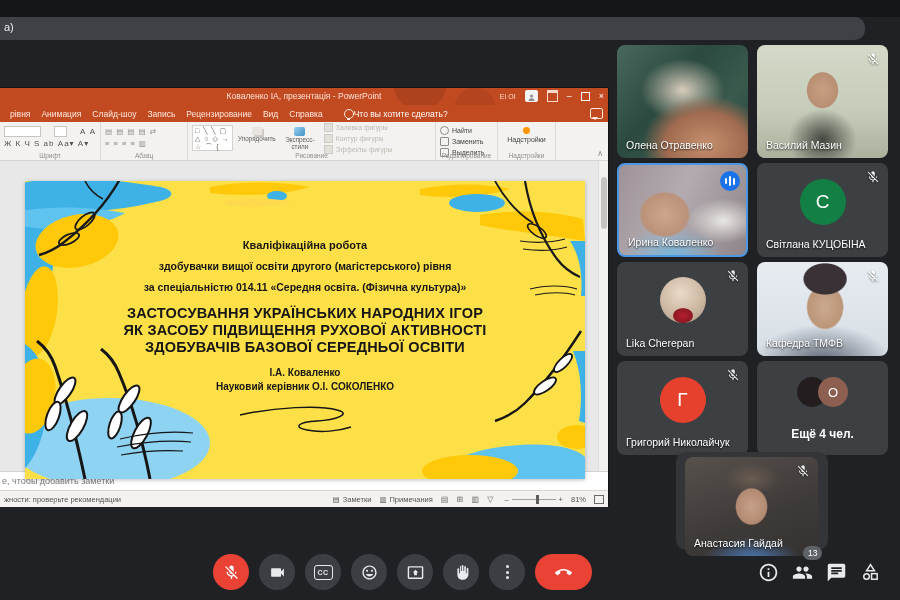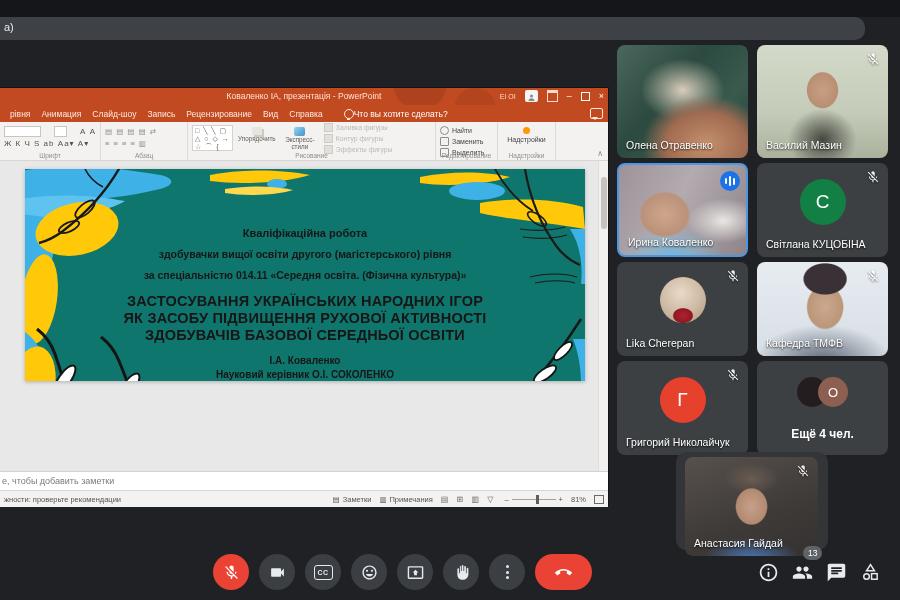--- a/index.html
+++ b/index.html
@@ -50,21 +50,21 @@
   .ed-ic{width:7px;height:7px;border:1px solid #8f8b87;border-radius:50%;}
   .ed-ic.sq{border-radius:1px;}
   .addin-btn{display:flex;flex-direction:column;align-items:center;gap:2px;padding:2px 6px;}
   .addin-dot{width:7px;height:7px;border-radius:50%;background:#ff9800;}
   .addin-txt{font-size:7px;color:#444;}
   .collapse-caret{position:absolute;right:5px;bottom:2px;font-size:8px;color:#8f8b87;}
   
   .canvas{position:relative;height:310px;background:#e9e8e8;}
   .vscroll{position:absolute;right:0;top:0;width:9px;height:310px;background:#f2f1f0;border-left:1px solid #e0dedd;}
   .vthumb{position:absolute;right:1px;top:16px;width:6px;height:52px;background:#c6c3c0;border-radius:3px;}
-  .slide{position:absolute;left:25px;top:8px;width:560px;height:212px;background:#0f766e;box-shadow:0 1px 4px rgba(0,0,0,.25);overflow:hidden;}
+  .slide{position:absolute;left:25px;top:20px;width:560px;height:298px;background:#fde047;box-shadow:0 1px 4px rgba(0,0,0,.25);overflow:hidden;}
   .deco{position:absolute;left:0;top:0;width:560px;height:298px;}
   .slide-text{position:absolute;left:0;top:58px;width:560px;text-align:center;color:#161616;}
   .s-head{font-size:11px;font-weight:bold;}
   .s-sub{font-size:10.5px;font-weight:bold;margin-top:9px;}
   .s-title{font-size:14.5px;font-weight:bold;line-height:17px;margin-top:12px;letter-spacing:.2px;}
   .s-author{font-size:10px;font-weight:bold;margin-top:11px;}
   .s-sup{font-size:10px;font-weight:bold;margin-top:3px;}
   
   .notes{height:19px;background:#fff;border-top:1px solid #d5d2cf;color:#7b7b7b;font-size:9px;padding:4px 0 0 2px;box-sizing:border-box;}
   .statusbar{position:relative;height:16px;background:#f3f2f1;border-top:1px solid #d8d5d2;display:flex;align-items:center;font-size:7.5px;color:#565350;}

